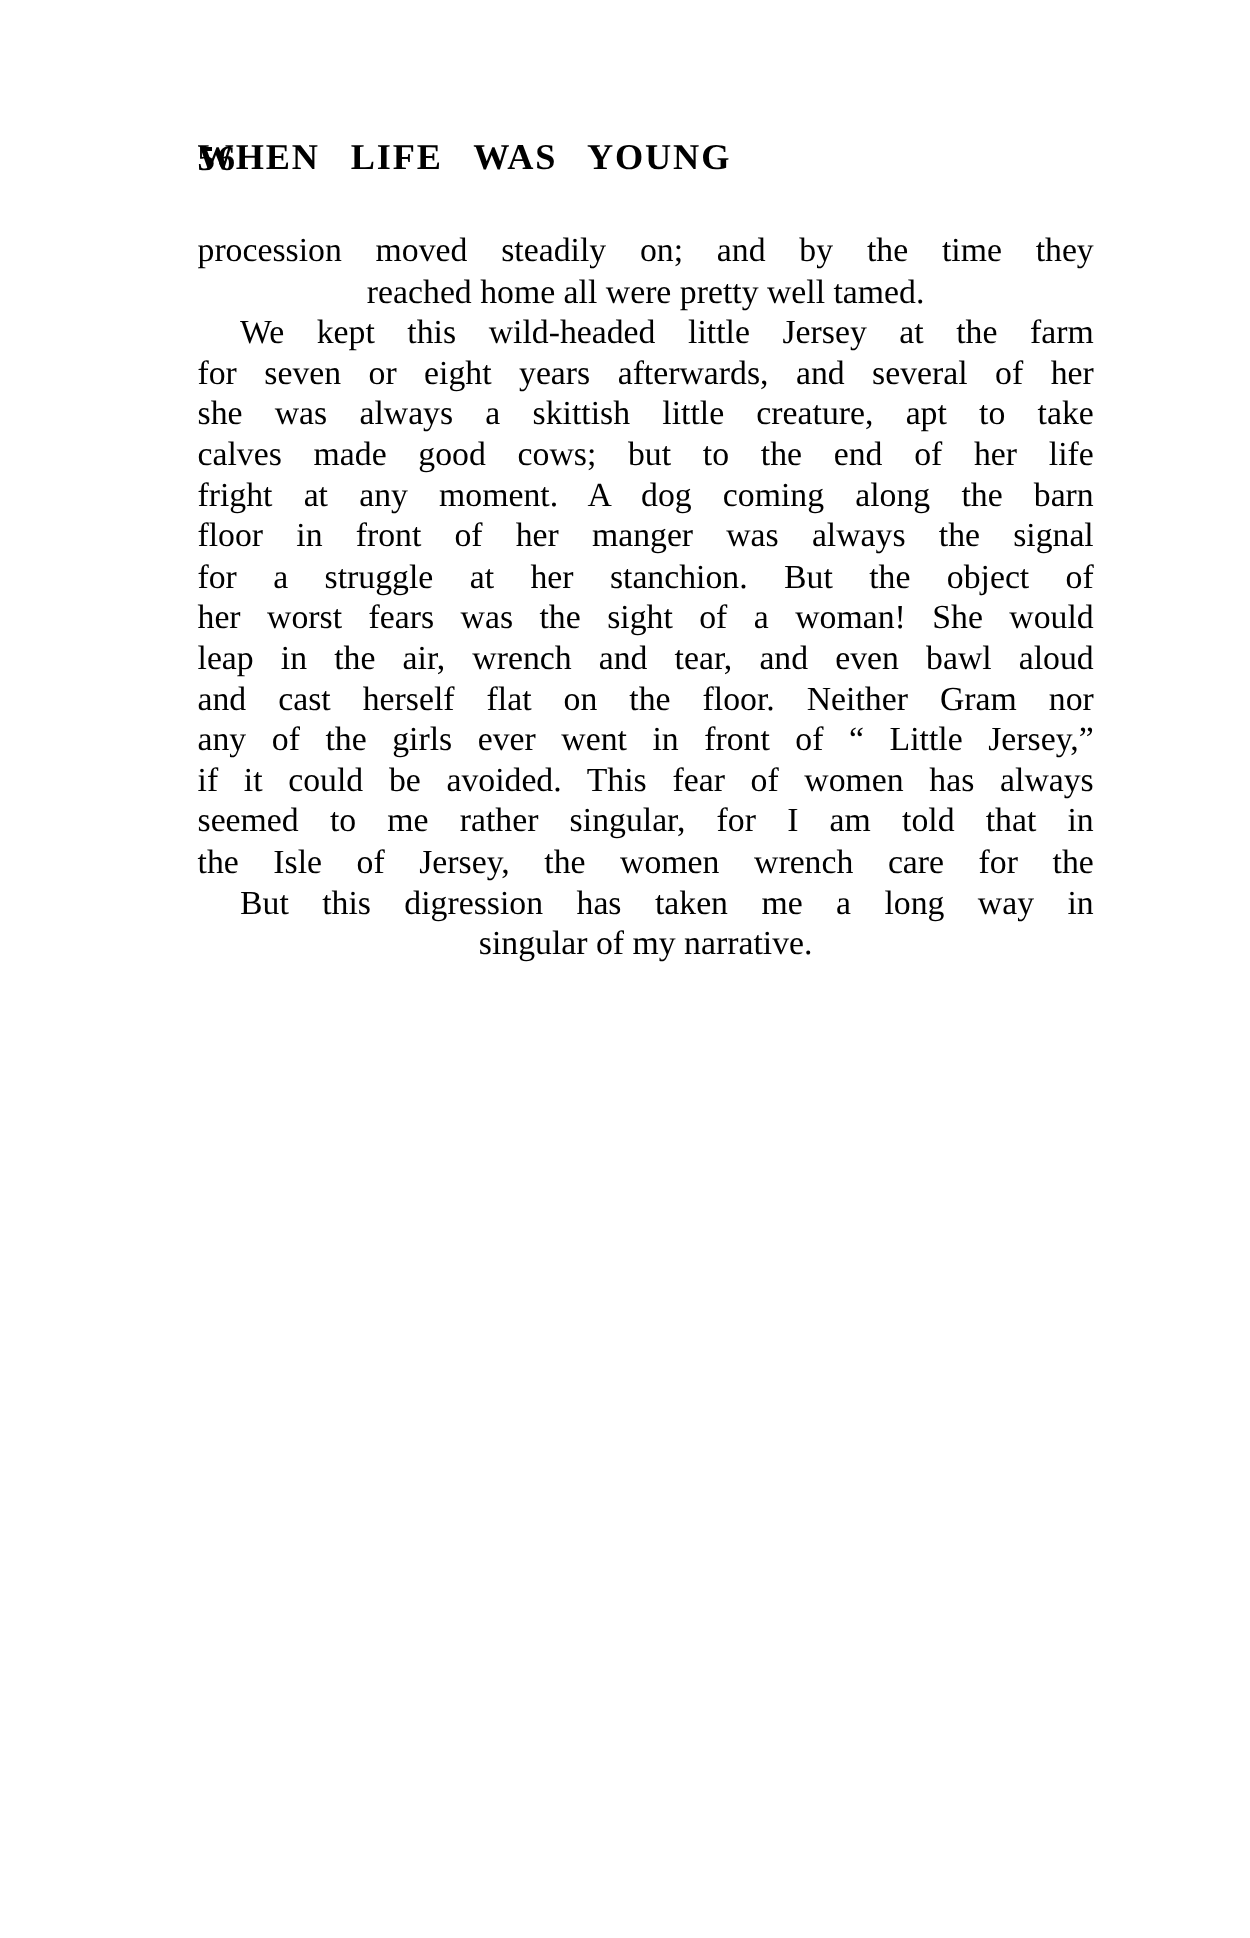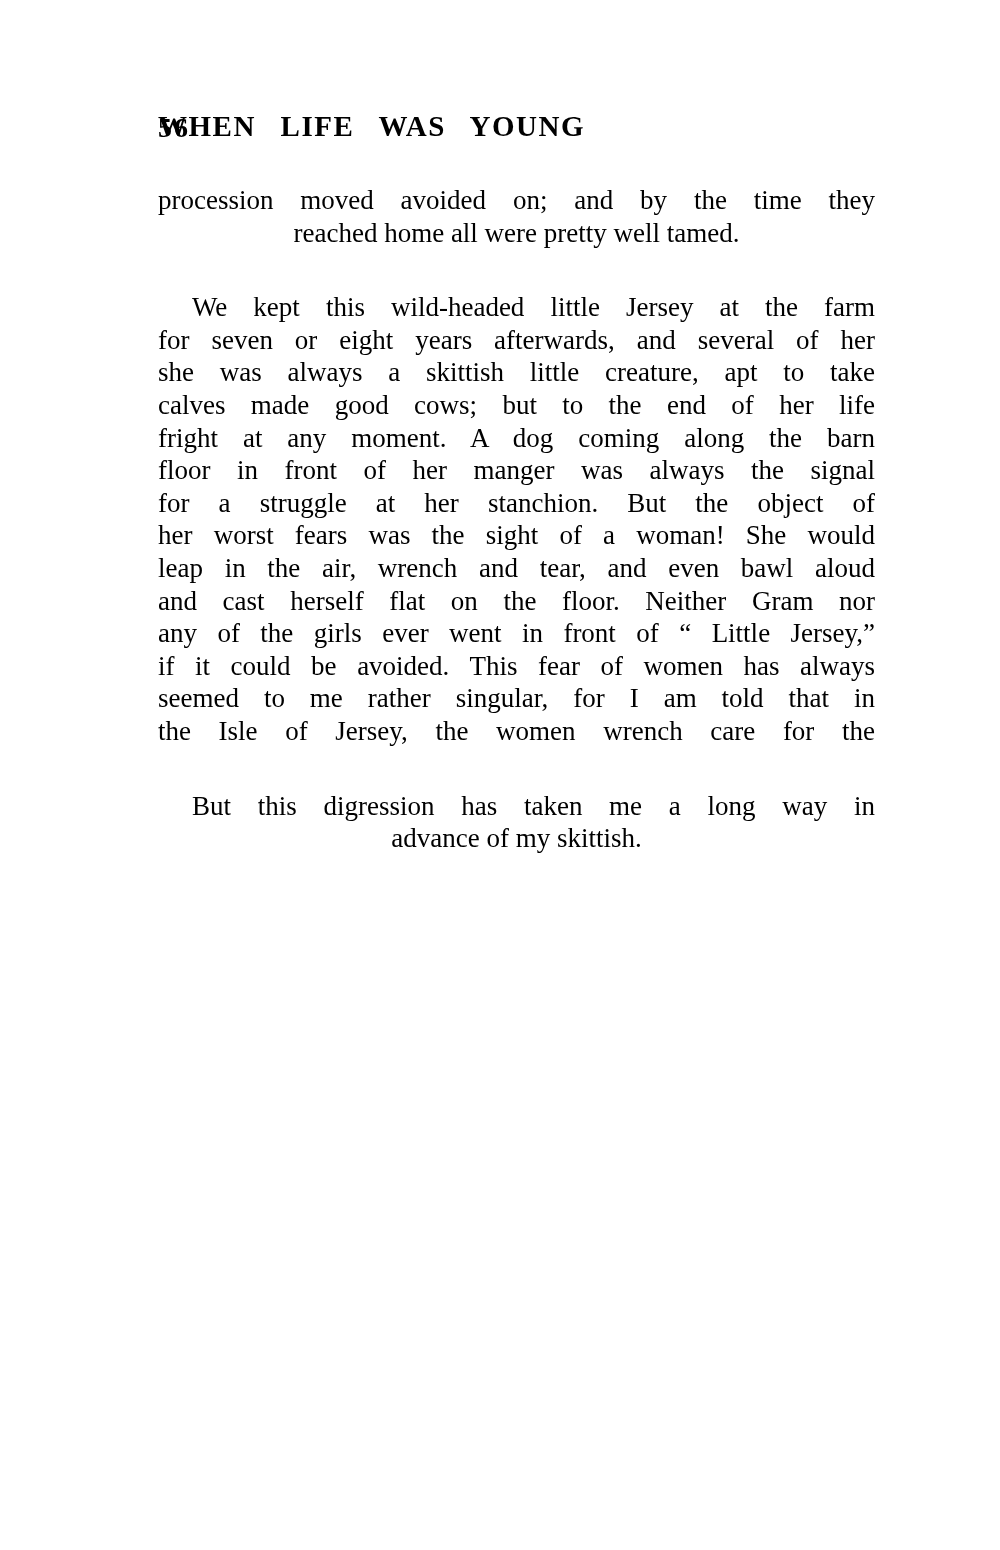--- a/index.html
+++ b/index.html
@@ -50,44 +50,43 @@
   }
   .text-line {
     text-align: center;
   }
   .text-line.justified {
     text-align: justify;
     text-align-last: justify;
   }
   .text-line.indented {
     text-indent: 34px;
-    margin-top: 42px;
   }
 </style>
 </head>
 <body>
 
 <div class="page" style="background: rgb(255, 255, 255); color: rgb(0, 0, 0);">
   <div class="running-header">
     <span class="page-number">56</span>
     <span class="running-title">WHEN LIFE WAS YOUNG</span>
   </div>
   <div class="body-text">
-      <div class="text-line justified">procession moved avoided on; and by the time they</div>
+      <div class="text-line justified">procession moved steadily on; and by the time they</div>
       <div class="text-line">reached home all were pretty well tamed.</div>
       <div class="text-line justified indented">We kept this wild-headed little Jersey at the farm</div>
       <div class="text-line justified">for seven or eight years afterwards, and several of her</div>
       <div class="text-line justified">she was always a skittish little creature, apt to take</div>
       <div class="text-line justified">calves made good cows; but to the end of her life</div>
       <div class="text-line justified">fright at any moment.  A dog coming along the barn</div>
       <div class="text-line justified">floor in front of her manger was always the signal</div>
       <div class="text-line justified">for a struggle at her stanchion.  But the object of</div>
       <div class="text-line justified">her worst fears was the sight of a woman!  She would</div>
       <div class="text-line justified">leap in the air, wrench and tear, and even bawl aloud</div>
       <div class="text-line justified">and cast herself flat on the floor.  Neither Gram nor</div>
       <div class="text-line justified">any of the girls ever went in front of “ Little Jersey,”</div>
       <div class="text-line justified">if it could be avoided.  This fear of women has always</div>
       <div class="text-line justified">seemed to me rather singular, for I am told that in</div>
       <div class="text-line justified">the Isle of Jersey, the women wrench care for the</div>
       <div class="text-line justified indented">But this digression has taken me a long way in</div>
-      <div class="text-line">advance of my skittish.</div>
+      <div class="text-line">singular of my narrative.</div>
     </div>
 </div>
 
 </body></html>

